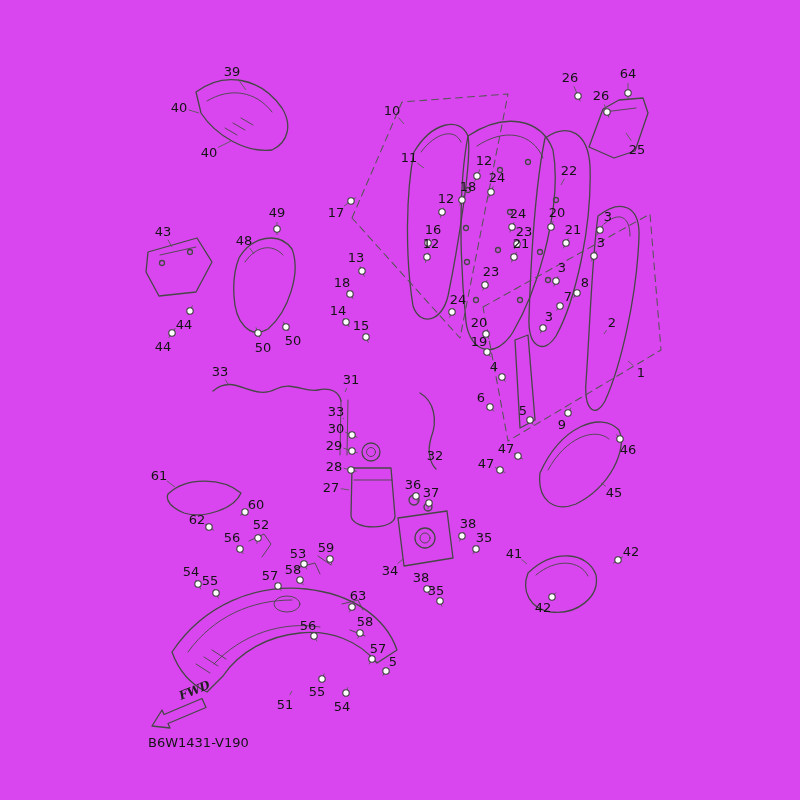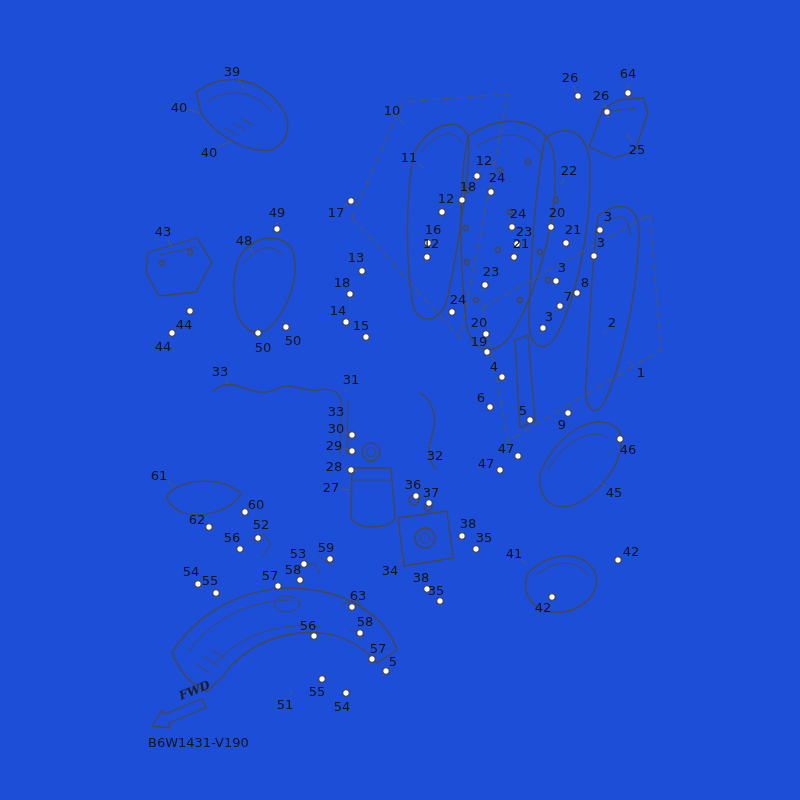--- a/index.html
+++ b/index.html
@@ -1,16 +1,16 @@
 <!DOCTYPE html>
 <html><head>
 <meta charset="utf-8">
 <style>
   html,body{margin:0;padding:0;background:#e8e8e8;}
-  .page{width:800px;height:800px;background:#1d4ed8;position:relative;margin:0 auto;overflow:hidden;
+  .page{width:800px;height:800px;background:#d946ef;position:relative;margin:0 auto;overflow:hidden;
         font-family:"DejaVu Sans", sans-serif;}
   svg{display:block;}
   .art path,.art polygon,.art circle,.art ellipse,.art line,.art polyline{
       fill:none;stroke:#474747;stroke-width:1.3;stroke-linejoin:round;stroke-linecap:round;}
   .art .dashed{stroke-dasharray:7 5;stroke-width:1.05;stroke:#555;}
   .art .thin{stroke-width:0.9;}
   .leader{stroke:#5a5a5a;stroke-width:0.9;fill:none;}
   .bolt{fill:#ffffff;stroke:#3c3c3c;stroke-width:1.1;}
   .fast{fill:#ffffff;stroke:#4a4a4a;stroke-width:1;}
   .callout{font:13px "DejaVu Sans", sans-serif;fill:#141414;text-anchor:middle;}

